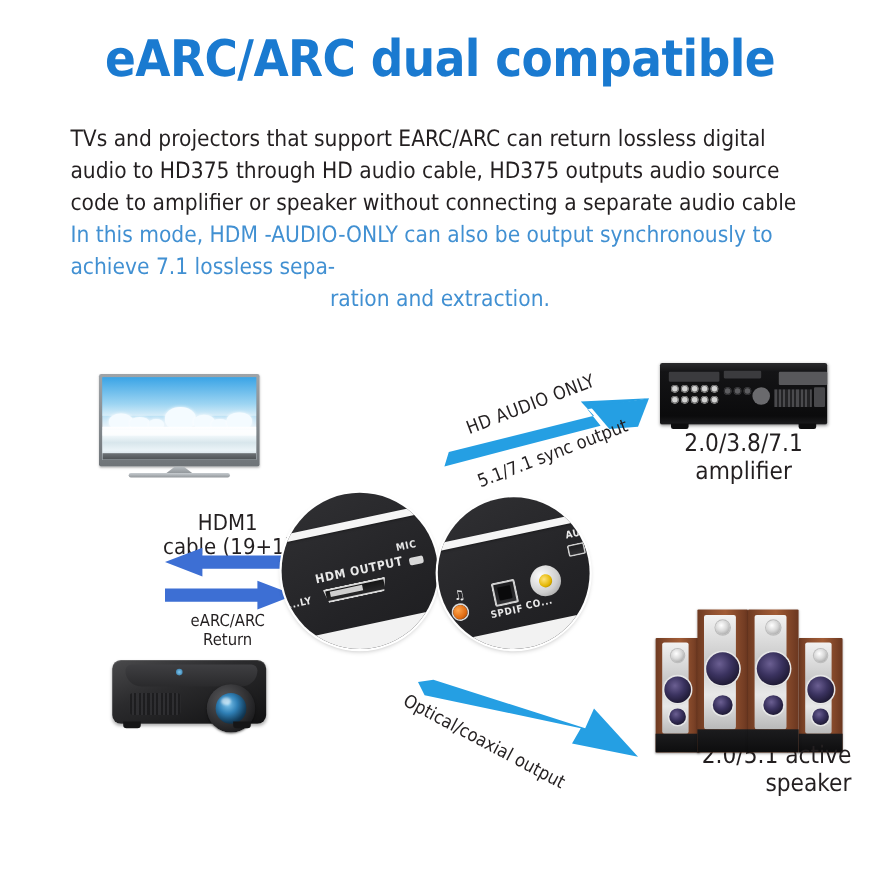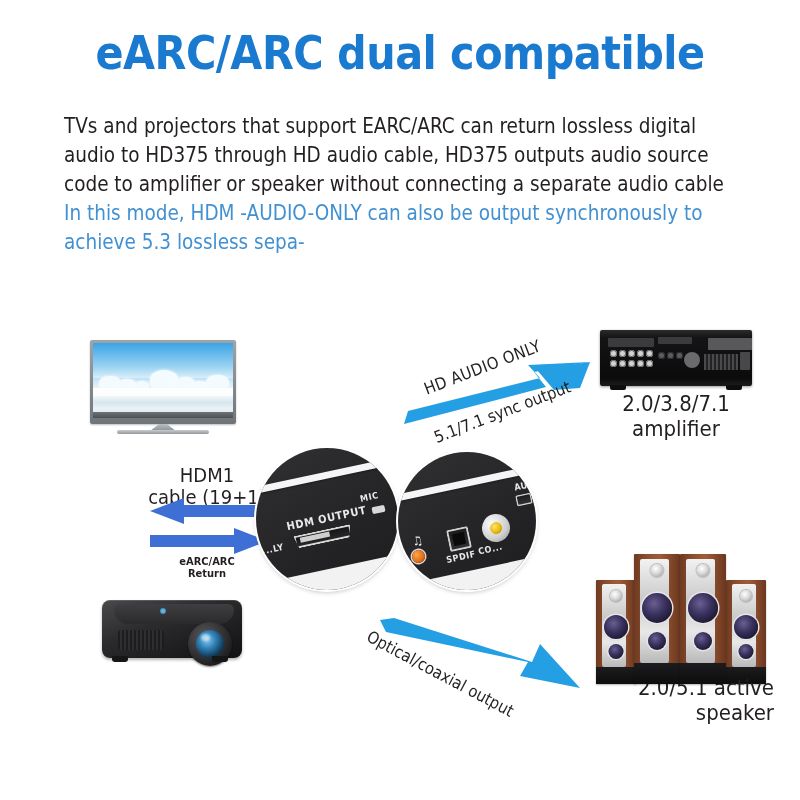--- a/index.html
+++ b/index.html
@@ -156,21 +156,21 @@
   .rot{position:absolute;transform-origin:left top;}
 </style>
 </head>
 <body>
 
 <div id="page">
 
   <div class="title">eARC/ARC dual compatible</div>
 
   <div class="para">
-    <span>TVs and projectors that support EARC/ARC can return lossless digital audio to HD375 through HD audio cable, HD375 outputs audio source code to amplifier or speaker without connecting a separate audio cable </span><span class="blue">In this mode, HDM -AUDIO-ONLY can also be output synchronously to achieve 5.3 lossless sepa-</span>
+    <span>TVs and projectors that support EARC/ARC can return lossless digital audio to HD375 through HD audio cable, HD375 outputs audio source code to amplifier or speaker without connecting a separate audio cable </span><span class="blue">In this mode, HDM -AUDIO-ONLY can also be output synchronously to achieve 7.1 lossless sepa-</span><span class="blue lastline">ration and extraction.</span>
   </div>
 
   <div class="tv">
     <div class="tv-frame">
       <div class="tv-screen">
         <div class="tv-sky"></div>
         <div class="tv-trees">
           <i style="left:4%;width:16%;height:70%"></i>
           <i style="left:18%;width:13%;height:52%"></i>
           <i style="left:30%;width:10%;height:44%"></i>
@@ -191,21 +191,21 @@
   <div class="lbl" style="left:134px;top:464px;width:146px;font-size:20px;">HDM1
 cable (19+1)</div>
 
   <svg class="arrowsvg" style="left:150px;top:498px;" width="118" height="26" viewBox="0 0 118 26">
     <polygon points="0,13 34,0 34,7 118,7 118,19 34,19 34,26" fill="#3d6fd4"></polygon>
   </svg>
   <svg class="arrowsvg" style="left:150px;top:528px;" width="118" height="26" viewBox="0 0 118 26">
     <polygon points="118,13 84,0 84,7 0,7 0,19 84,19 84,26" fill="#3d6fd4"></polygon>
   </svg>
 
-  <div class="lbl" style="left:134px;top:556px;width:146px;font-size:11px;font-weight:bold;">eARC/ARC
+  <div class="lbl" style="left:134px;top:556px;width:146px;font-size:15px;">eARC/ARC
 Return</div>
 
   <div class="dev">
 
     <div class="circ" style="left:0;top:8px;width:142px;height:142px;">
       <div class="panel"></div>
       <div class="edge" style="top:22px;"></div>
       <div class="base" style="bottom:-4px;"></div>
       <div class="port-text" style="left:6px;top:96px;">...LY</div>
       <div class="port-text" style="left:30px;top:64px;font-size:11px;">HDM OUTPUT</div>

